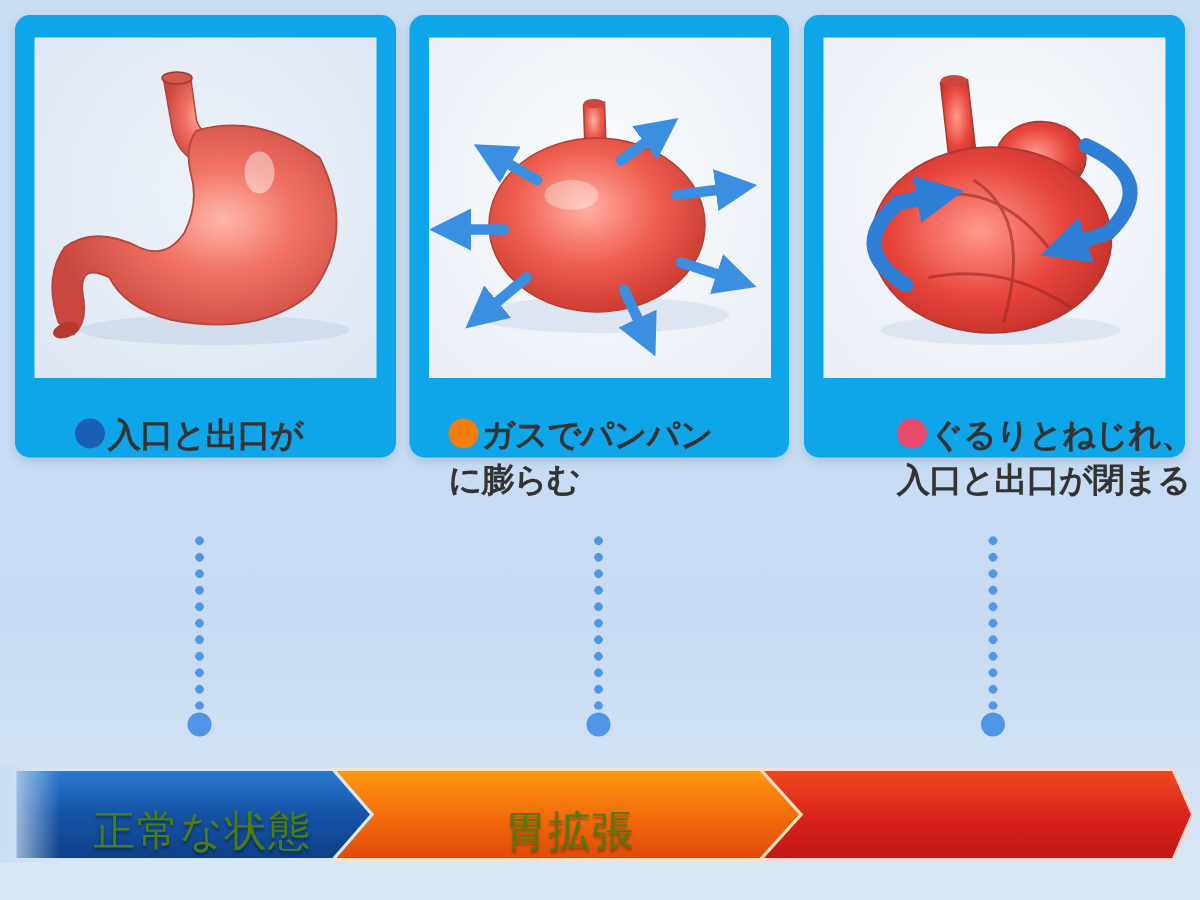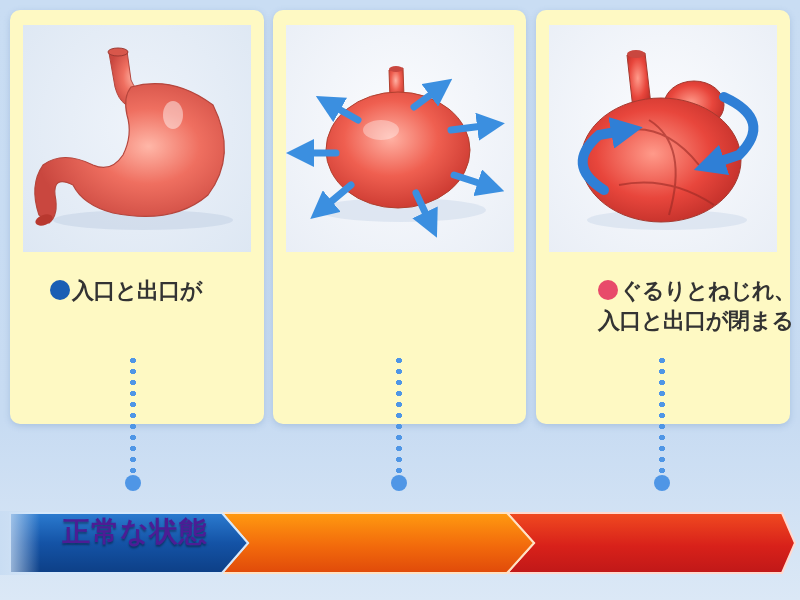--- a/index.html
+++ b/index.html
@@ -5,22 +5,22 @@
   * { box-sizing: border-box; margin: 0; padding: 0; }
   html, body { width: 800px; height: 600px; overflow: hidden; }
   body {
     position: relative;
     background: linear-gradient(180deg, #c9ddf3 0%, #c7dbf2 70%, #dbe8f6 100%);
     font-family: "DejaVu Sans", "Liberation Sans", sans-serif;
   }
   .card {
     position: absolute;
     top: 10px;
-    height: 414px;
-    background: #fef9c3;
+    height: 295px;
+    background: #0ea5e9;
     border-radius: 10px;
     box-shadow: 0 2px 6px rgba(80, 120, 170, 0.25);
   }
   .card.c1 { left: 10px;  width: 254px; }
   .card.c2 { left: 273px; width: 253px; }
   .card.c3 { left: 536px; width: 254px; }
   .illus {
     position: absolute;
     left: 13px; top: 15px;
     width: 228px; height: 227px;
@@ -73,26 +73,26 @@
     background: #4f96e6;
   }
   .banner {
     position: absolute;
     left: 0; top: 508px;
     width: 800px; height: 70px;
   }
   .banner svg { position: absolute; left: 0; top: 0; width: 800px; height: 70px; }
   .stage-label {
     position: absolute;
-    top: 4px;
+    top: 26px;
     height: 40px;
     line-height: 40px;
     font-size: 28px;
-    font-weight: bold;
-    color: #4c1d95;
+    font-weight: normal;
+    color: #4d7c0f;
     text-shadow: 0 2px 2px rgba(0,0,0,0.35);
     text-align: center;
     letter-spacing: 1px;
   }
   .stage-label.s1 { left: 40px;  width: 190px; }
   .stage-label.s2 { left: 280px; width: 200px; }
   .stage-label.s3 { left: 560px; width: 200px; }
 </style>
 </head>
 <body>
@@ -150,20 +150,26 @@
         <line x1="72" y1="95" x2="42" y2="78"></line>
         <line x1="50" y1="128" x2="14" y2="128"></line>
         <line x1="65" y1="160" x2="35" y2="185"></line>
         <line x1="128" y1="82" x2="155" y2="62"></line>
         <line x1="165" y1="105" x2="205" y2="100"></line>
         <line x1="168" y1="150" x2="205" y2="162"></line>
         <line x1="130" y1="168" x2="145" y2="200"></line>
       </g>
     </svg>
   </div>
+  <div class="caption">
+    <span class="line">
+      <span class="bullet" style="background:#f57c0f"></span><span>ガスでパンパン</span>
+    </span>
+    <span class="line">に膨らむ</span>
+  </div>
 </div>
 <div class="connector" style="left:391px">
   <div class="dots"></div>
   <div class="end"></div>
 </div>
 
 <div class="card c3">
   <div class="illus">
     <svg viewBox="0 0 228 227">
       <defs>
@@ -222,13 +228,14 @@
         <stop offset="55%" stop-color="#d8211a"></stop>
         <stop offset="100%" stop-color="#c01818"></stop>
       </linearGradient>
     </defs>
     <polygon points="507,5 782,5 795,35 782,65 507,65 534,35" fill="url(#rd)" stroke="#ffd9cf" stroke-width="2"></polygon>
     <polygon points="222,5 507,5 534,35 507,65 222,65 248,35" fill="url(#or)" stroke="#ffe2c4" stroke-width="2"></polygon>
     <polygon points="10,5 222,5 248,35 222,65 10,65" fill="url(#bl)" stroke="#d6e8fb" stroke-width="2"></polygon>
     <rect x="0" y="3" width="40" height="64" fill="url(#blh)"></rect>
   </svg>
   <div class="stage-label s1">正常な状態</div>
+  <div class="stage-label s2">胃拡張</div>
 </div>
 
 </body></html>

